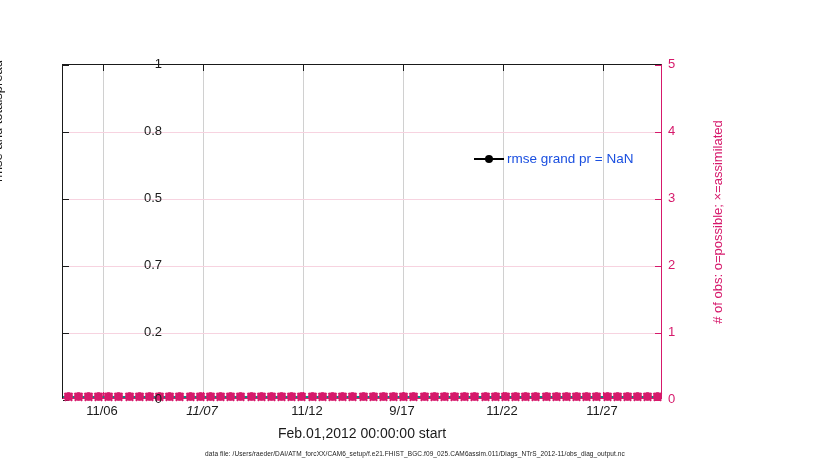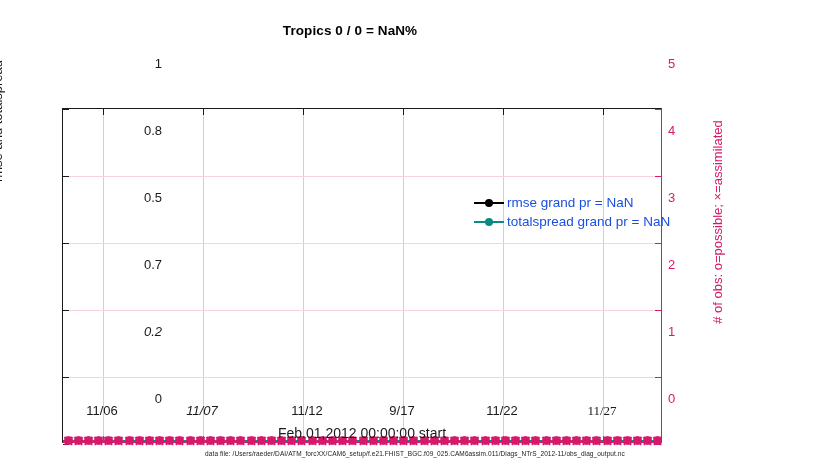--- a/index.html
+++ b/index.html
@@ -43,21 +43,20 @@
     left: 62px;
     top: 64px;
     width: 600px;
     height: 335px;
     box-sizing: border-box;
     border-top: 1.4px solid #1a1a1a;
     border-left: 1.4px solid #1a1a1a;
     border-right: 1.4px solid #d6196b;
     border-bottom: 1.4px solid #d6196b;
     background: #ffffff;
-    margin-top: 44px;
   }
   .gridline-v {
     position: absolute;
     top: 0;
     bottom: 0;
     width: 1px;
     background: #d0d0d0;
   }
   .gridline-h {
     position: absolute;
@@ -257,21 +256,20 @@
     font-size: 6.5px;
     color: #1a1a1a;
     white-space: nowrap;
     letter-spacing: 0.1px;
   }
 </style>
 </head>
 <body>
 
 <div id="title-block">
-  <div id="title-line-1">Tropics 0 / 0 = NaN%</div>
 </div>
 
 <div id="plot-area">
   <div id="gridlines-v">
       <div class="gridline-v" style="left: 40.02px;"></div>
       <div class="gridline-v" style="left: 139.98px;"></div>
       <div class="gridline-v" style="left: 240px;"></div>
       <div class="gridline-v" style="left: 340.02px;"></div>
       <div class="gridline-v" style="left: 439.98px;"></div>
       <div class="gridline-v" style="left: 540px;"></div>
@@ -615,52 +613,45 @@
     </div>
 
   <div id="legend">
     <div class="legend-row">
       <span class="legend-swatch">
         <span class="lg-line" style="background:#000000;"></span>
         <span class="lg-dot" style="background:#000000;"></span>
       </span>
       <span class="legend-text">rmse grand pr = NaN</span>
     </div>
-    <div class="legend-row">
-      <span class="legend-swatch">
-        <span class="lg-line" style="background:#0a8a80;"></span>
-        <span class="lg-dot" style="background:#0a8a80;"></span>
-      </span>
-      <span class="legend-text">totalspread grand pr = NaN</span>
-    </div>
   </div>
 </div>
 
 <div id="ytick-labels-left">
     <div class="ytick-label-left" style="top: 392px;">0</div>
-    <div class="ytick-label-left" style="top: 325px; font-style: italic;">0.2</div>
+    <div class="ytick-label-left" style="top: 325px;">0.2</div>
     <div class="ytick-label-left" style="top: 258px;">0.7</div>
     <div class="ytick-label-left" style="top: 191px;">0.5</div>
     <div class="ytick-label-left" style="top: 124px;">0.8</div>
     <div class="ytick-label-left" style="top: 57px;">1</div>
   </div>
 <div id="ytick-labels-right">
     <div class="ytick-label-right" style="top: 392px;">0</div>
     <div class="ytick-label-right" style="top: 325px;">1</div>
     <div class="ytick-label-right" style="top: 258px;">2</div>
     <div class="ytick-label-right" style="top: 191px;">3</div>
     <div class="ytick-label-right" style="top: 124px;">4</div>
     <div class="ytick-label-right" style="top: 57px;">5</div>
   </div>
 <div id="xtick-labels">
     <div class="xtick-label" style="left: 72.02px; width: 60px;">11/06</div>
     <div class="xtick-label" style="left: 171.98px; width: 60px; font-style: italic;">11/07</div>
     <div class="xtick-label" style="left: 277px; width: 60px;">11/12</div>
     <div class="xtick-label" style="left: 372.02px; width: 60px;">9/17</div>
     <div class="xtick-label" style="left: 471.98px; width: 60px;">11/22</div>
-    <div class="xtick-label" style="left: 572px; width: 60px; font-family: Liberation Serif, serif;">11/27</div>
+    <div class="xtick-label" style="left: 572px; width: 60px;">11/27</div>
   </div>
 
 <div id="ylabel-left">rmse and totalspread</div>
 <div id="ylabel-right"># of obs: o=possible; ×=assimilated</div>
 <div id="xlabel">Feb.01,2012 00:00:00 start</div>
 
 <div id="footnote">data file: /Users/raeder/DAI/ATM_forcXX/CAM6_setup/f.e21.FHIST_BGC.f09_025.CAM6assim.011/Diags_NTrS_2012-11/obs_diag_output.nc</div>
 
 </body></html>

